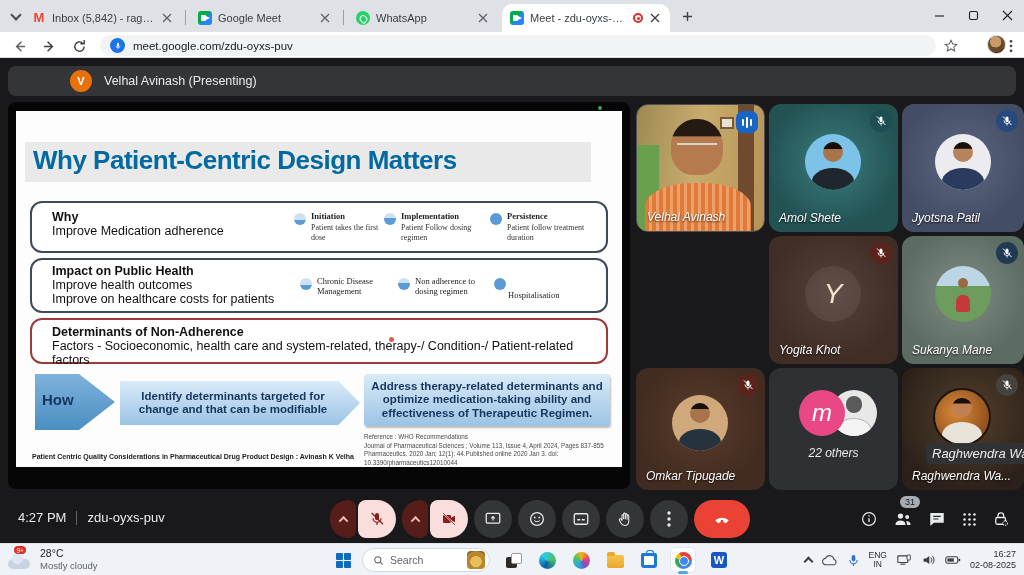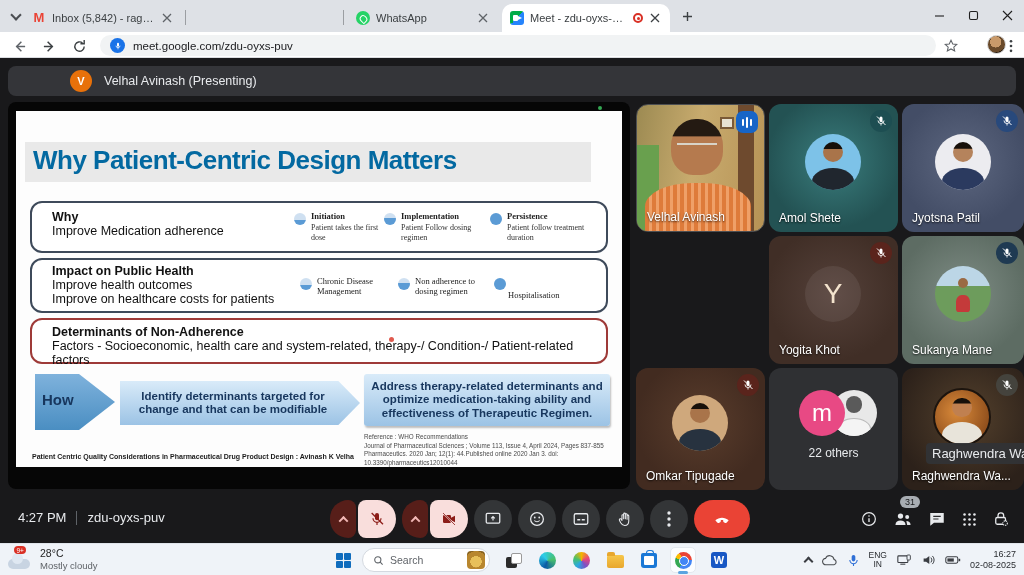--- a/index.html
+++ b/index.html
@@ -61,21 +61,21 @@
   .how-arrow { position:absolute; left:19px; top:263px; width:80px; height:56px; background:linear-gradient(#7fb2dc,#4a8ec2); clip-path:polygon(0 0, 55% 0, 100% 50%, 55% 100%, 0 100%); }
   .how-label { position:absolute; left:26px; top:280px; font-size:15px; font-weight:bold; color:#17365d; }
   .step1 { position:absolute; left:104px; top:270px; width:240px; height:44px; background:linear-gradient(#d9ebf9,#9cc3e5); clip-path:polygon(0 0, 91% 0, 100% 50%, 91% 100%, 0 100%); display:flex; align-items:center; justify-content:center; padding:2px 26px 2px 12px; }
   .step1 div, .step2 div { font-size:11.5px; font-weight:bold; color:#17365d; text-align:center; line-height:13.5px; }
   .step2 { position:absolute; left:348px; top:263px; width:246px; height:52px; background:linear-gradient(#d9ebf9,#9cc3e5); border-radius:3px; box-shadow:1px 2px 2px rgba(0,0,0,0.25); display:flex; align-items:center; justify-content:center; padding:2px 6px; }
   .s-refs { position:absolute; left:348px; top:322px; font-size:6.3px; color:#4a4a4a; line-height:8.5px; }
   .s-footer { position:absolute; left:16px; top:342px; font-size:7px; font-weight:bold; color:#1a1a1a; }
   .cursor-dot { position:absolute; left:373px; top:226px; width:5px; height:5px; background:#e05a4e; border-radius:50%; }
 
   
-  .tile { position:absolute; border-radius:12px; overflow:hidden; }
+  .tile { position:absolute; border-radius:12px; overflow:hidden;font-style:italic; }
   .t-name { position:absolute; left:10px; bottom:7px; color:#fff; font-size:12px; text-shadow:0 1px 2px rgba(0,0,0,.8); white-space:nowrap; }
   .t-mute { position:absolute; right:6px; top:6px; width:22px; height:22px; border-radius:50%; display:flex; align-items:center; justify-content:center; }
   .t-audio { position:absolute; right:6px; top:6px; width:22px; height:22px; border-radius:7px; background:#1765c7; display:flex; align-items:center; justify-content:center; gap:1.5px; }
   .t-audio i { width:2.5px; background:#fff; border-radius:2px; display:block; }
   .circ-avatar { position:absolute; border-radius:50%; overflow:hidden; }
   .av-head { position:absolute; width:36%; height:36%; border-radius:50%; left:32%; top:14%; }
   .av-body { position:absolute; width:74%; height:48%; border-radius:50% 50% 0 0; left:13%; bottom:-8%; }
   .p1 { left:636px; top:46px; width:129px; height:128px; background:linear-gradient(100deg,#9c8a52 0%, #c8ab6e 45%, #b69255 100%); border:1px solid #4d4f52; }
   .p1 .greenpanel { position:absolute; left:0; bottom:0; width:22px; height:86px; background:#69a04e; }
   .p1 .door { position:absolute; right:10px; top:0; width:16px; height:100%; background:#6e4a2e; }
@@ -189,20 +189,29 @@
       <div class="favicon fav-gmail">M</div>
       <div class="title">Inbox (5,842) - raghwanwaghm</div>
       <div class="close-x">
           <svg width="10" height="10" viewBox="0 0 10 10">
             <path d="M1 1l8 8M9 1l-8 8" stroke="#5f6368" stroke-width="1.3"></path>
           </svg>
         </div>
     </div>
     <div class="tab-sep" style="left:185px;"></div>
 
+    <div class="tab" style="left:190px;width:150px;">
+      <div class="favicon fav-meet"></div>
+      <div class="title">Google Meet</div>
+      <div class="close-x">
+          <svg width="10" height="10" viewBox="0 0 10 10">
+            <path d="M1 1l8 8M9 1l-8 8" stroke="#5f6368" stroke-width="1.3"></path>
+          </svg>
+        </div>
+    </div>
     <div class="tab-sep" style="left:343px;"></div>
 
     <div class="tab" style="left:348px;width:150px;">
       <div class="favicon fav-wa"></div>
       <div class="title">WhatsApp</div>
       <div class="close-x">
           <svg width="10" height="10" viewBox="0 0 10 10">
             <path d="M1 1l8 8M9 1l-8 8" stroke="#5f6368" stroke-width="1.3"></path>
           </svg>
         </div>

